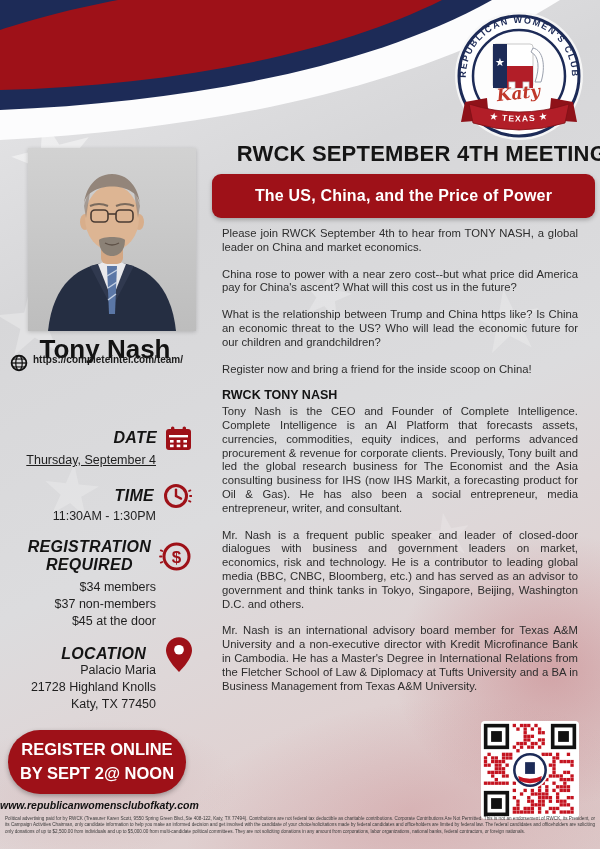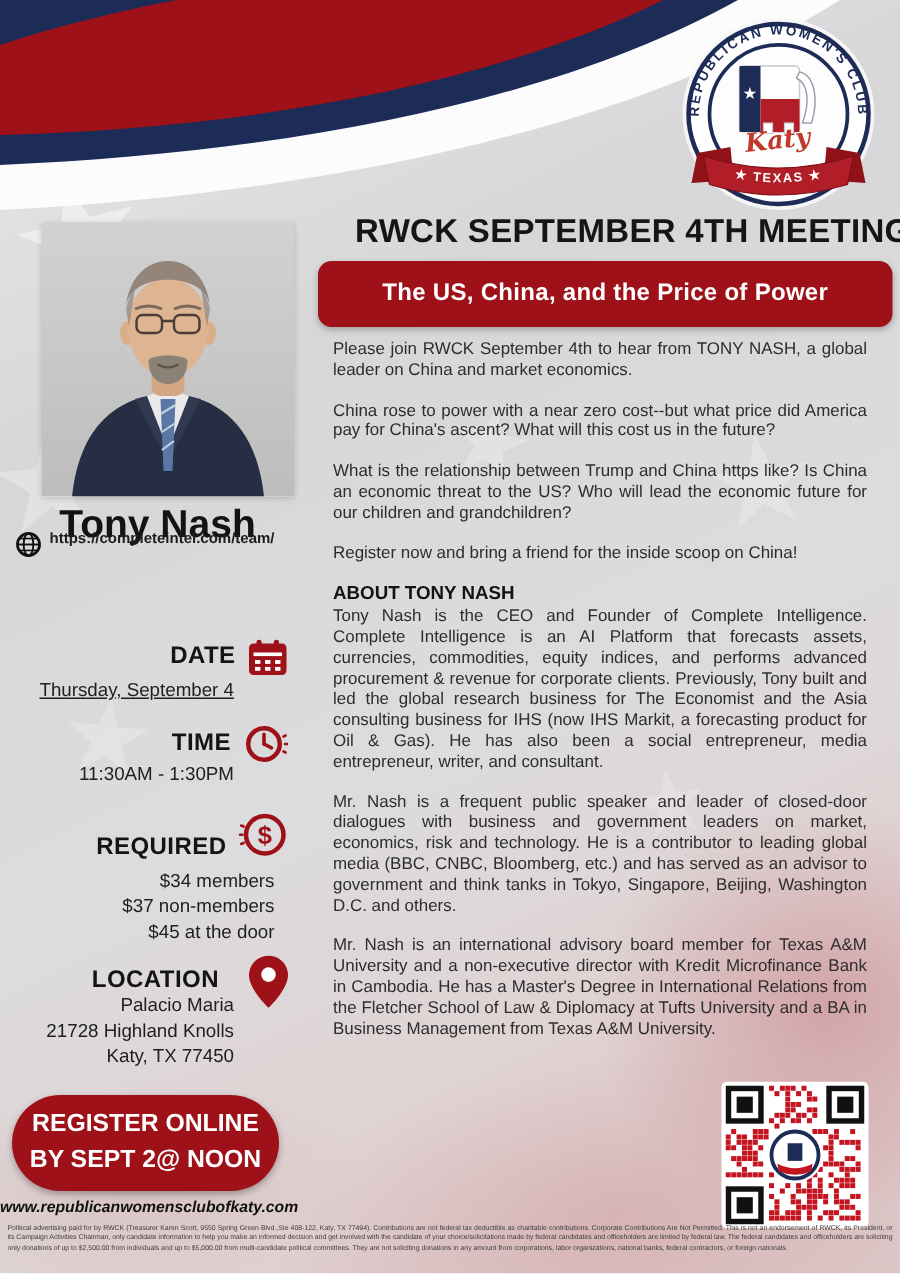--- a/index.html
+++ b/index.html
@@ -14,21 +14,21 @@
     font-size:22px;font-weight:800;color:#151515;letter-spacing:.2px;}
   .banner{position:absolute;left:212px;top:174px;width:383px;height:44px;border-radius:9px;
     background:#9e1118;color:#fff;display:flex;align-items:center;justify-content:center;
     font-size:16px;font-weight:700;letter-spacing:.2px;box-shadow:0 2px 4px rgba(0,0,0,.25);}
   .photo{position:absolute;left:28px;top:148px;width:168px;height:183px;box-shadow:0 1px 4px rgba(0,0,0,.18);}
   .speaker-name{position:absolute;left:0;top:334px;width:210px;text-align:center;
     font-size:26px;font-weight:800;color:#131313;}
   .site-row{position:absolute;left:10px;top:354px;width:198px;display:flex;gap:5px;}
   .site-row .url{font-size:10px;font-weight:700;color:#1c1c1c;}
   .d-label-row{position:absolute;left:0;width:192px;display:flex;align-items:center;justify-content:flex-end;gap:8px;}
-  .d-label{font-size:16px;font-weight:800;color:#141414;letter-spacing:.3px;text-align:center;line-height:18px;}
+  .d-label{font-size:16px;font-weight:800;color:#141414;letter-spacing:.3px;text-align:center;line-height:18px;font-style:italic;}
   .d-value{position:absolute;left:0;width:156px;text-align:right;font-size:12.5px;color:#1f1f1f;line-height:17px;}
   .cta{position:absolute;left:8px;top:730px;width:178px;height:64px;border-radius:32px;border:none;
     background:#9e1118;color:#fff;font-family:inherit;font-size:16.5px;font-weight:800;line-height:1.45;
     display:flex;flex-direction:column;align-items:center;justify-content:center;cursor:pointer;
     box-shadow:0 2px 5px rgba(0,0,0,.3);}
   .website-bar{position:absolute;left:0;top:799px;width:198px;text-align:center;
     font-size:10.5px;font-weight:700;font-style:italic;color:#111;cursor:pointer;}
   .body-col{position:absolute;left:222px;top:227px;width:356px;
     font-size:11.3px;line-height:13.8px;color:#2d2d2d;text-align:justify;}
   .body-col p{margin:0 0 13px 0;}
@@ -176,34 +176,34 @@
         <line x1="27" y1="10" x2="28.4" y2="9.4"></line>
           <line x1="28" y1="15" x2="29.6" y2="15"></line>
           <line x1="27" y1="20" x2="28.4" y2="20.6"></line>
       </g>
     </svg>
   </div>
   <div class="d-value" style="top:508px;">11:30AM - 1:30PM</div>
 
   <div class="d-label-row" style="top:538px;height:36px;">
     <span class="d-label">
-      <br>
+      <span>REGISTRATION</span><br>
       <span>REQUIRED</span>
     </span>
     <svg width="33" height="33" viewBox="0 0 33 33">
       <circle cx="17.5" cy="16.5" r="12.5" fill="none" stroke="#9e1118" stroke-width="3"></circle>
       <text x="17.5" y="22.5" text-anchor="middle" font-size="17" font-weight="bold" fill="#9e1118" font-family="Liberation Sans, sans-serif">$</text>
       <g stroke="#9e1118" stroke-width="1.8" stroke-linecap="round">
         <line x1="3.4" y1="11" x2="1.8" y2="10.4"></line>
           <line x1="2.6" y1="16.5" x2="1" y2="16.5"></line>
           <line x1="3.4" y1="22" x2="1.8" y2="22.6"></line>
       </g>
     </svg>
   </div>
-  <div class="d-value" style="top:579px;margin-left:27px;">
+  <div class="d-value" style="top:579px;">
     <div>$34 members</div>
     <div>$37 non-members</div>
     <div>$45 at the door</div>
   </div>
 
   <div class="d-label-row" style="top:636px;height:36px;gap:20px;">
     <span class="d-label">LOCATION</span>
     <svg width="26" height="35" viewBox="0 0 30 40">
       <path d="M15,0 C6.7,0 0,6.7 0,15 C0,26 15,40 15,40 C15,40 30,26 30,15 C30,6.7 23.3,0 15,0 Z" fill="#9e1118"></path>
       <circle cx="15" cy="14.5" r="5.6" fill="#ffffff"></circle>
@@ -220,21 +220,21 @@
     <span>BY SEPT 2@ NOON</span>
   </button>
 
   <div class="website-bar">www.republicanwomensclubofkaty.com</div>
 
   <div class="body-col">
     <p>Please join RWCK September 4th to hear from TONY NASH, a global leader on China and market economics.</p>
     <p>China rose to power with a near zero cost--but what price did America pay for China's ascent? What will this cost us in the future?</p>
     <p>What is the relationship between Trump and China https like? Is China an economic threat to the US? Who will lead the economic future for our children and grandchildren?</p>
     <p>Register now and bring a friend for the inside scoop on China!</p>
-    <div class="about-h">ABOUT TONY NASH</div>
+    <div class="about-h">RWCK TONY NASH</div>
     <p>Tony Nash is the CEO and Founder of Complete Intelligence. Complete Intelligence is an AI Platform that forecasts assets, currencies, commodities, equity indices, and performs advanced procurement &amp; revenue for corporate clients. Previously, Tony built and led the global research business for The Economist and the Asia consulting business for IHS (now IHS Markit, a forecasting product for Oil &amp; Gas). He has also been a social entrepreneur, media entrepreneur, writer, and consultant.</p>
     <p>Mr. Nash is a frequent public speaker and leader of closed-door dialogues with business and government leaders on market, economics, risk and technology. He is a contributor to leading global media (BBC, CNBC, Bloomberg, etc.) and has served as an advisor to government and think tanks in Tokyo, Singapore, Beijing, Washington D.C. and others.</p>
     <p>Mr. Nash is an international advisory board member for Texas A&amp;M University and a non-executive director with Kredit Microfinance Bank in Cambodia. He has a Master's Degree in International Relations from the Fletcher School of Law &amp; Diplomacy at Tufts University and a BA in Business Management from Texas A&amp;M University.</p>
   </div>
 
   <div class="qr">
     <svg id="qr-svg" width="100" height="98" viewBox="0 0 100 100">
       <rect width="100" height="100" rx="4" fill="#ffffff"></rect>
     <rect x="32.34" y="2.9" width="3.3856" height="3.3856" fill="#c41420"></rect>
         <rect x="39.7" y="2.9" width="3.3856" height="3.3856" fill="#c41420"></rect>

